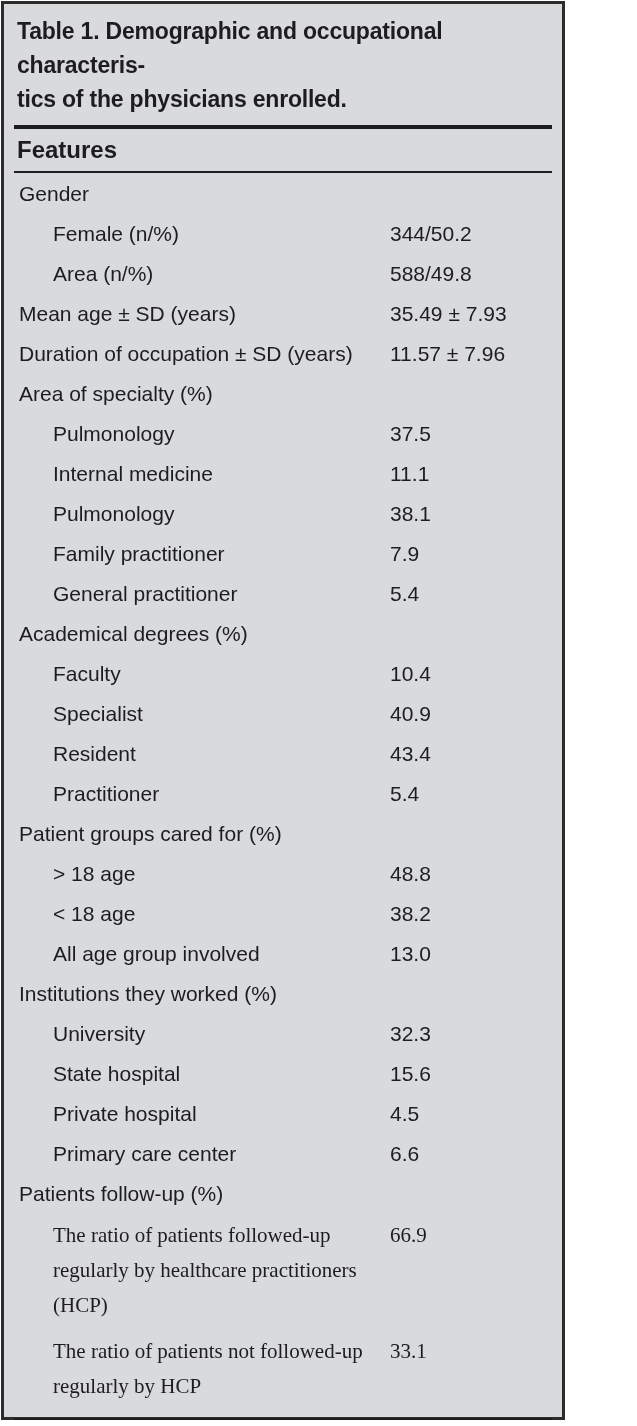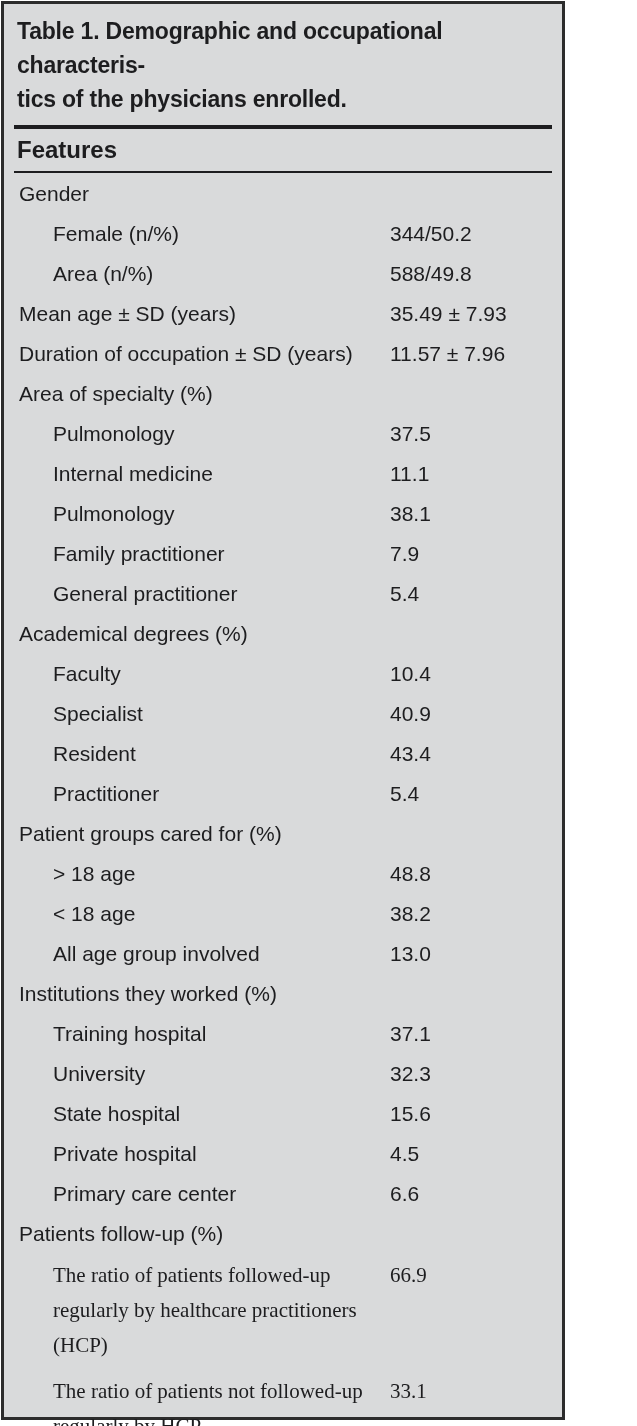--- a/index.html
+++ b/index.html
@@ -180,24 +180,20 @@
   <div class="row indent">
     <div class="label">All age group involved</div>
     <div class="value">13.0</div>
   </div>
 
   <div class="row">
     <div class="label">Institutions they worked (%)</div>
     <div class="value"></div>
   </div>
 
-  <div class="row indent">
-    <div class="label">Training hospital</div>
-    <div class="value">37.1</div>
-  </div>
 
   <div class="row indent">
     <div class="label">University</div>
     <div class="value">32.3</div>
   </div>
 
   <div class="row indent">
     <div class="label">State hospital</div>
     <div class="value">15.6</div>
   </div>

